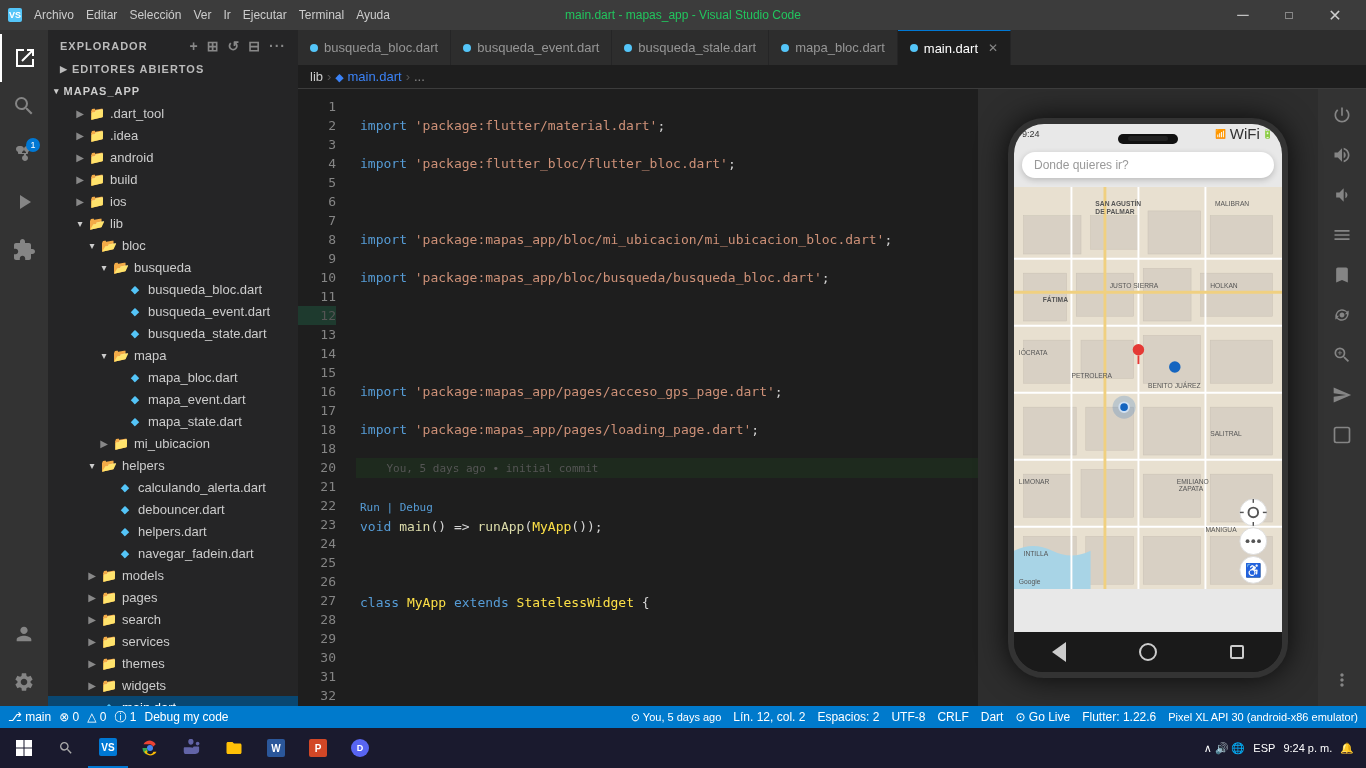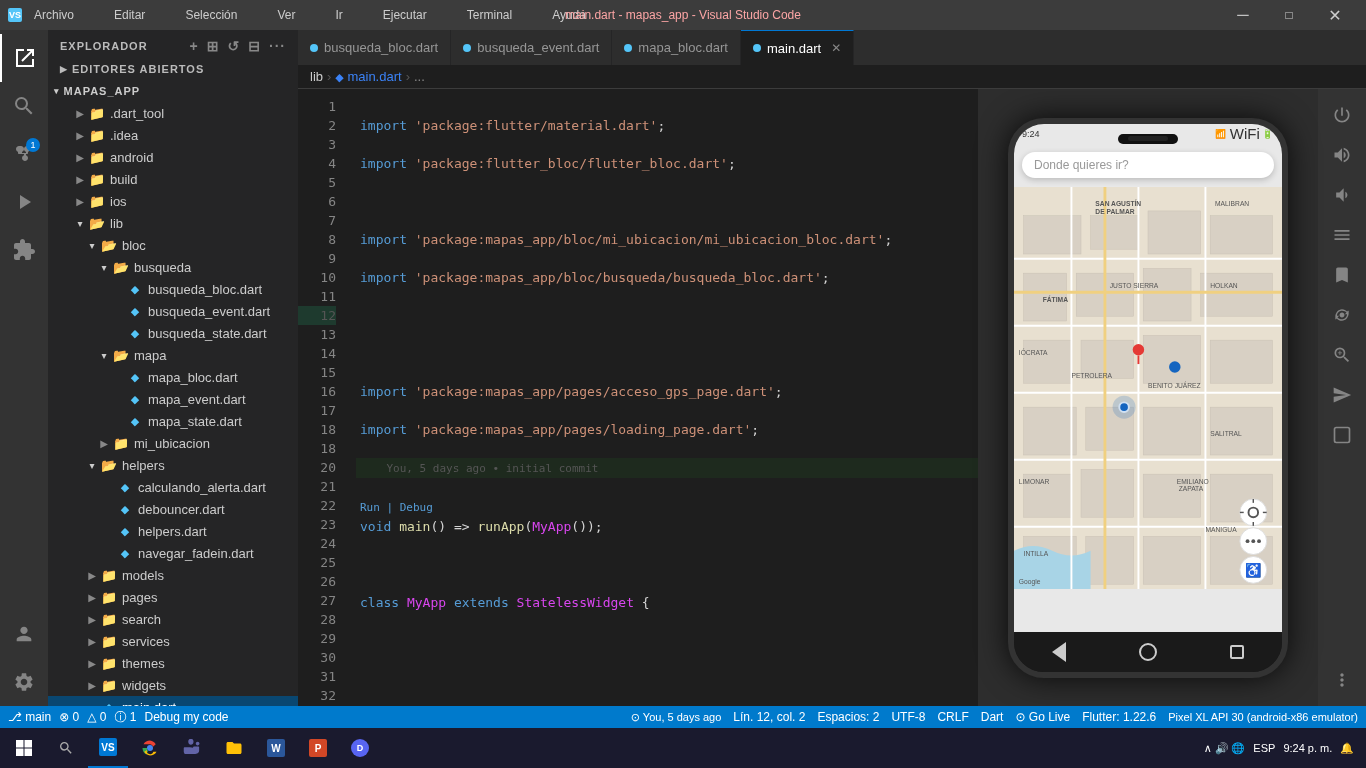--- a/index.html
+++ b/index.html
@@ -46,21 +46,21 @@
 
     
     .code-editor { flex: 1; display: flex; overflow: hidden; background: #1e1e1e; }
     .line-numbers { width: 50px; background: #1e1e1e; color: #858585; font-size: 13px; font-family: 'Consolas', monospace; padding: 8px 0; text-align: right; padding-right: 12px; flex-shrink: 0; line-height: 19px; overflow: hidden; }
     .code-content { flex: 1; color: #d4d4d4; font-size: 13px; font-family: 'Consolas', monospace; padding: 8px 0 8px 8px; overflow: auto; line-height: 19px; white-space: pre; }
 
     
     .kw { color: #569cd6; }
     .str { color: #ce9178; }
     .fn { color: #dcdcaa; }
-    .cls { color: #d946ef; margin-top: 19px; }
+    .cls { color: #fde047; margin-top: 19px; }
 
     
     .phone-panel { width: 340px; background: #2d2d2d; display: flex; align-items: center; justify-content: center; flex-shrink: 0; }
     .phone { width: 280px; height: 560px; background: #1a1a1a; border-radius: 36px; border: 6px solid #333; position: relative; display: flex; flex-direction: column; overflow: hidden; box-shadow: 0 0 30px rgba(0,0,0,0.8); }
     .phone-camera { position: absolute; top: 10px; left: 50%; transform: translateX(-50%); width: 60px; height: 10px; background: #111; border-radius: 5px; z-index: 10; }
     .phone-speaker { position: absolute; top: 12px; left: 50%; transform: translateX(-50%); width: 40px; height: 5px; background: #222; border-radius: 3px; z-index: 11; }
     .phone-status-bar { background: rgba(255,255,255,0.9); height: 20px; display: flex; align-items: center; justify-content: space-between; padding: 0 8px; font-size: 9px; color: #333; flex-shrink: 0; }
     .phone-nav-bar { background: #1a1a1a; height: 40px; display: flex; align-items: center; justify-content: space-around; flex-shrink: 0; }
     .nav-btn { width: 20px; height: 20px; display: flex; align-items: center; justify-content: center; color: #ccc; }
     .nav-circle { width: 18px; height: 18px; border-radius: 50%; border: 2px solid #ccc; }
@@ -101,31 +101,31 @@
   </style>
 </head>
 <body>
 
 <div style="background:#3c3c3c; height:30px; display:flex; align-items:center; padding:0 8px; flex-shrink:0; position:relative;">
   <div style="display:flex; gap:4px; align-items:center; margin-right:8px;">
     <div style="width:14px; height:14px; background:#54c5f8; border-radius:2px; display:flex; align-items:center; justify-content:center;">
       <span style="color:#fff; font-size:9px; font-weight:bold;">VS</span>
     </div>
   </div>
-  <div style="display:flex; gap:32px;">
+  <div style="display:flex; gap:4px;">
     <span class="menu-item">Archivo</span>
     <span class="menu-item">Editar</span>
     <span class="menu-item">Selección</span>
     <span class="menu-item">Ver</span>
     <span class="menu-item">Ir</span>
     <span class="menu-item">Ejecutar</span>
     <span class="menu-item">Terminal</span>
     <span class="menu-item">Ayuda</span>
   </div>
-  <span style="position:absolute;left:50%;transform:translateX(-50%);color:#fca5a5;font-size:12px;">main.dart - mapas_app - Visual Studio Code</span>
+  <span style="position:absolute;left:50%;transform:translateX(-50%);color:#22c55e;font-size:12px;">main.dart - mapas_app - Visual Studio Code</span>
   <div style="margin-left:auto; display:flex; gap:0;">
     <div style="width:46px;height:30px;display:flex;align-items:center;justify-content:center;color:#ccc;font-size:16px;cursor:pointer;">─</div>
     <div style="width:46px;height:30px;display:flex;align-items:center;justify-content:center;color:#ccc;font-size:12px;cursor:pointer;">□</div>
     <div style="width:46px;height:30px;display:flex;align-items:center;justify-content:center;color:#ccc;font-size:16px;cursor:pointer;">✕</div>
   </div>
 </div>
 
 <div class="main-layout">
 
   <div class="activity-bar">
@@ -339,20 +339,24 @@
   <div class="editor-area">
 
     <div class="tab-bar">
       <div class="tab" style="background:#2d2d2d;">
         <span style="width:8px;height:8px;border-radius:50%;background:#54c5f8;display:inline-block;"></span>
         <span style="color:#969696;font-size:13px;">busqueda_bloc.dart</span>
       </div>
       <div class="tab">
         <span style="width:8px;height:8px;border-radius:50%;background:#54c5f8;display:inline-block;"></span>
         <span style="color:#969696;font-size:13px;">busqueda_event.dart</span>
+      </div>
+      <div class="tab">
+        <span style="width:8px;height:8px;border-radius:50%;background:#54c5f8;display:inline-block;"></span>
+        <span style="color:#969696;font-size:13px;">busqueda_stale.dart</span>
       </div>
       <div class="tab">
         <span style="width:8px;height:8px;border-radius:50%;background:#54c5f8;display:inline-block;"></span>
         <span style="color:#969696;font-size:13px;">mapa_bloc.dart</span>
       </div>
       <div class="tab active">
         <span style="width:8px;height:8px;border-radius:50%;background:#54c5f8;display:inline-block;"></span>
         <span style="color:#fff;font-size:13px;">main.dart</span>
         <span class="close-btn">✕</span>
       </div>

